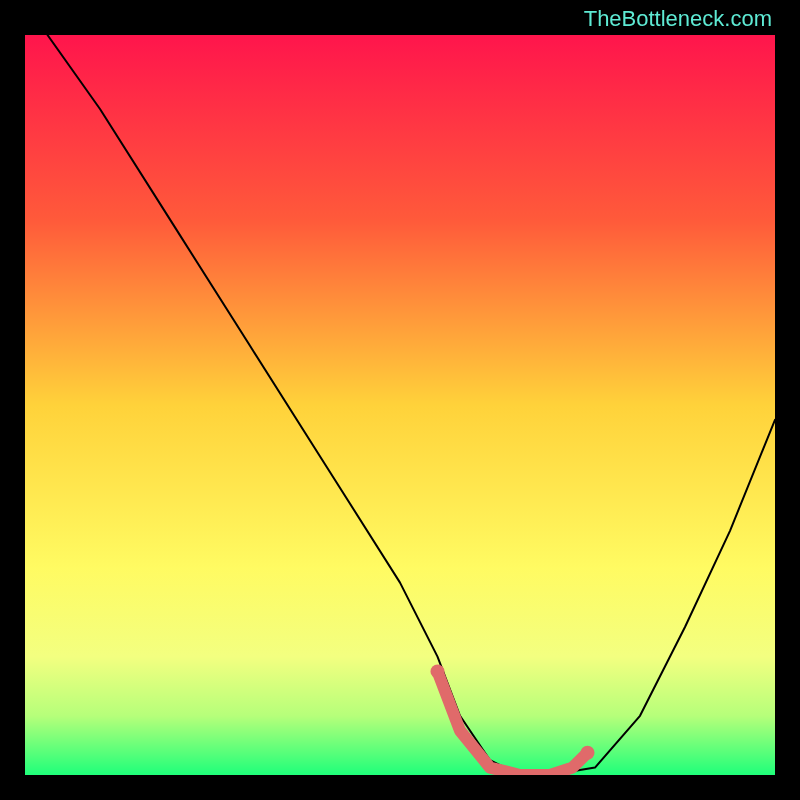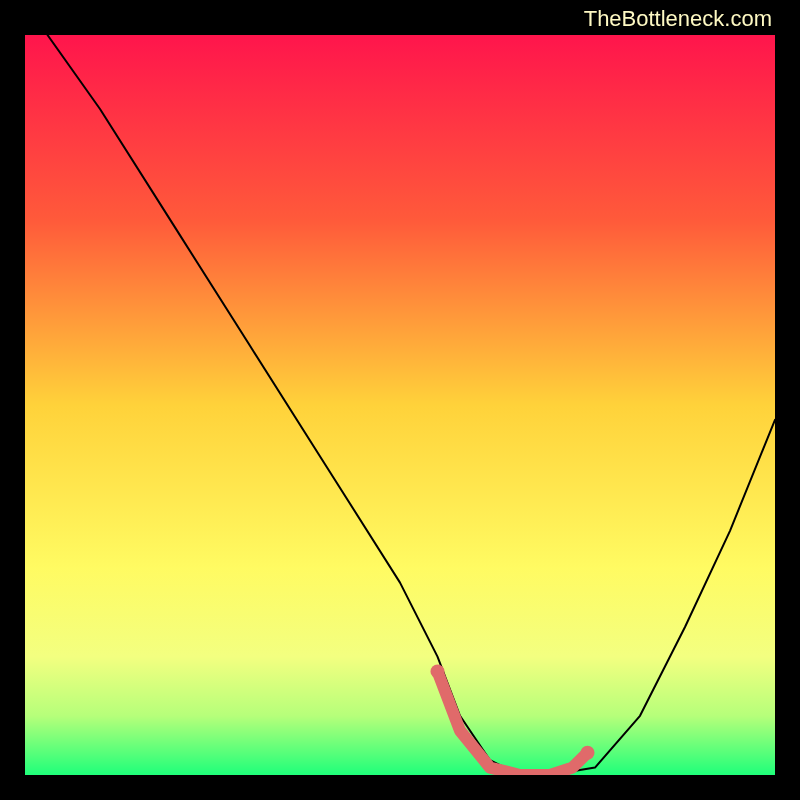--- a/index.html
+++ b/index.html
@@ -1,17 +1,17 @@
 <!DOCTYPE html>
 <html><head>
 <meta charset="utf-8">
 <style>
   body{margin:0;padding:0;background:#000;width:800px;height:800px;font-family:Arial,Helvetica,sans-serif;overflow:hidden}
   .wrap{position:relative;width:800px;height:800px}
-  .attr{position:absolute;top:6px;right:28px;color:#fef9c3;font-size:22px}
+  .attr{position:absolute;top:6px;right:28px;color:#5eead4;font-size:22px}
   .plot{position:absolute;left:25px;top:35px;width:750px;height:740px;background:linear-gradient(to bottom,#ff154c 0%,#ff5a3a 25%,#ffd23a 50%,#fffb62 72%,#f3ff80 84%,#b6ff7a 92%,#1fff7a 100%)}
   svg{position:absolute;left:0;top:0}
 </style>
 </head>
 <body>
 
 <div class="wrap">
   <div class="attr">TheBottleneck.com</div>
   <div class="plot">
     <svg id="svg" width="750" height="740">

